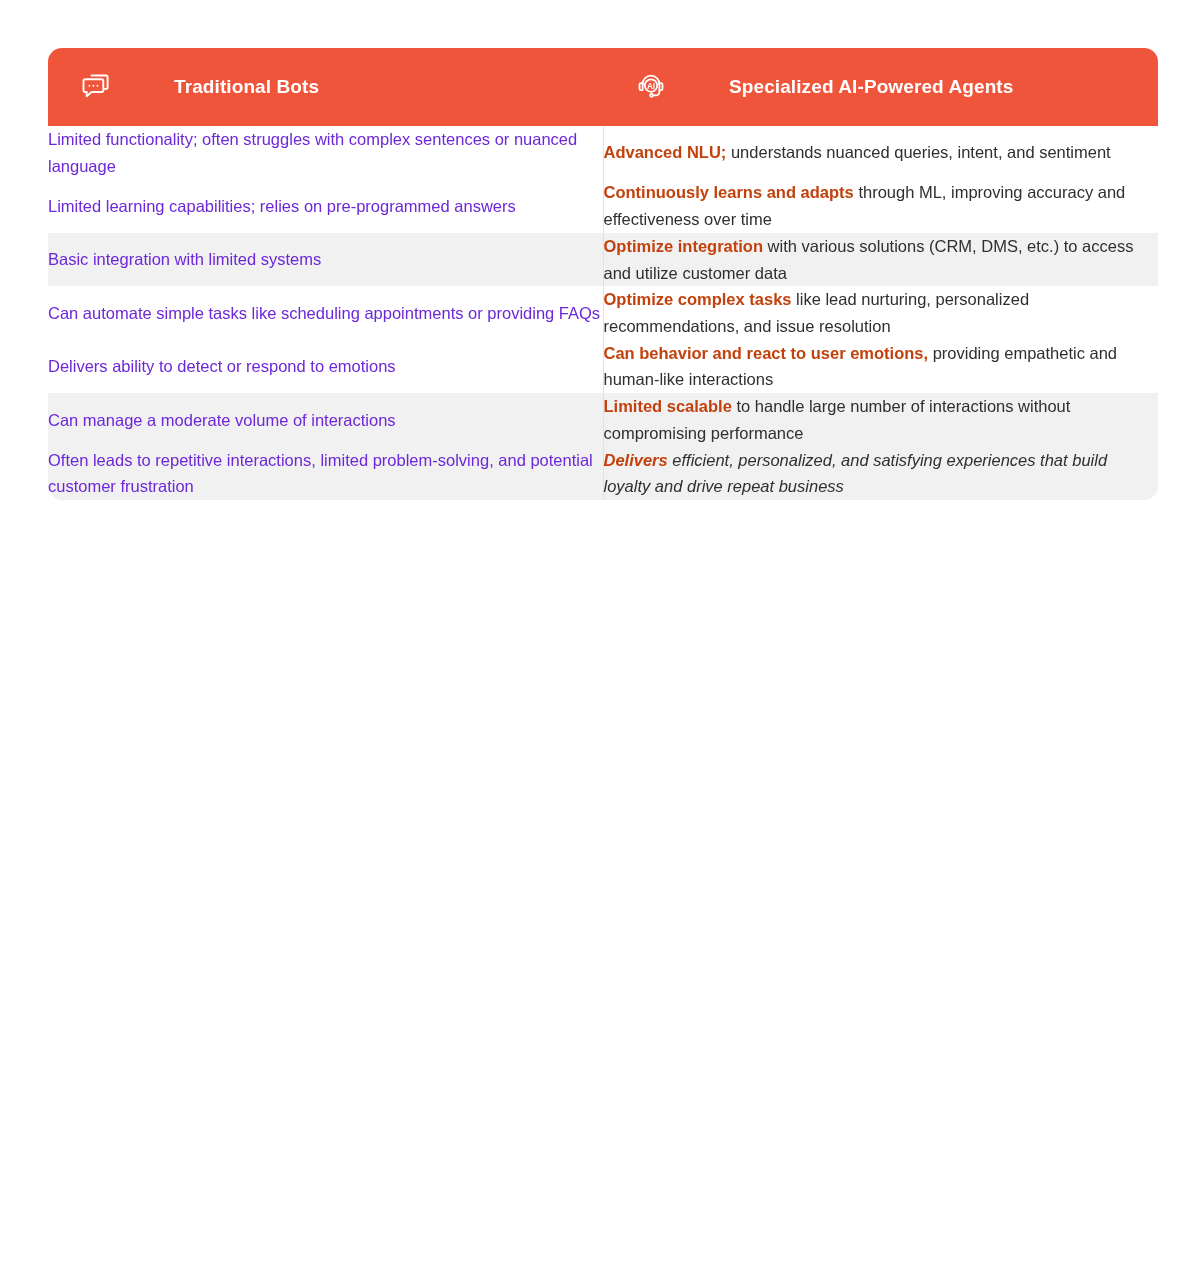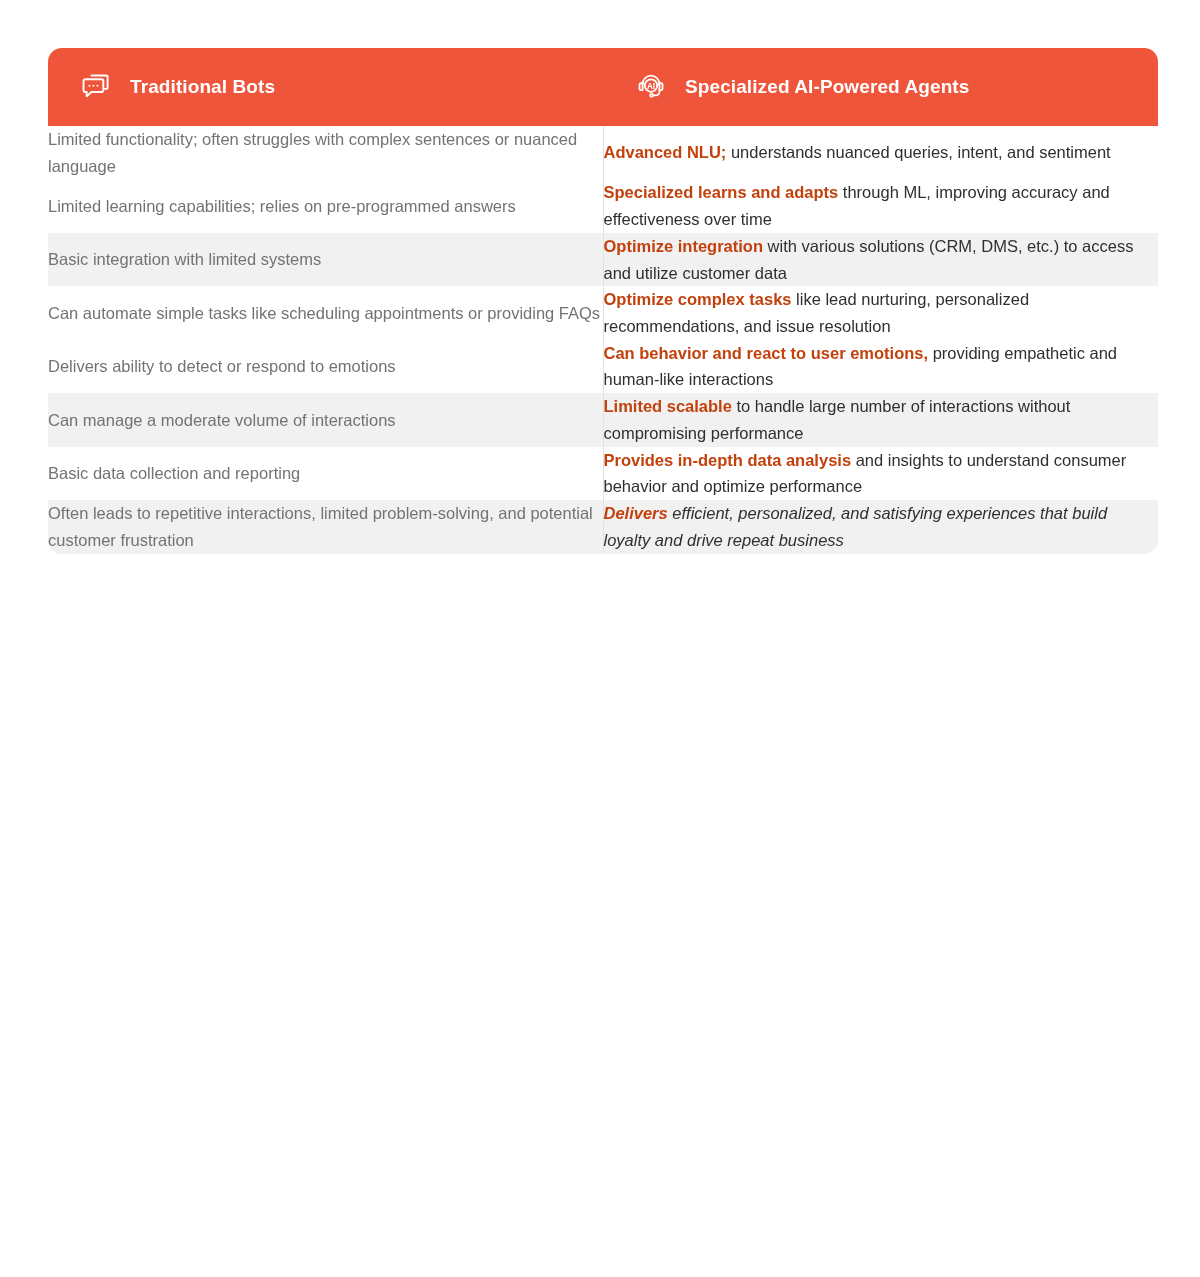--- a/index.html
+++ b/index.html
@@ -56,20 +56,21 @@
     align-items: center;
     gap: 17px;
     padding-left: 31px;
   }
   .head-label {
     color: #ffffff;
     font-size: 19px;
     font-weight: bold;
     letter-spacing: 0.1px;
     line-height: 1.2;
+    margin-left: 44px;
   }
   .head-icon {
     display: block;
     width: 34px;
     height: 34px;
     flex: 0 0 34px;
   }
   .head-icon svg { display: block; }
 
   
@@ -86,21 +87,21 @@
   }
   .cell-right {
     width: 558px;
     padding-left: 34px;
     padding-right: 40px;
   }
 
   .cell-text {
     font-size: 16.5px;
     line-height: 1.62;
-    color: #737373;
+    color: #6d28d9;
     font-weight: normal;
   }
   .cell-right .cell-text { color: #2f2f2f; }
 
   .hl {
     color: #c2410c;
     font-weight: bold;
   }
 
   
@@ -153,21 +154,21 @@
           </td>
           <td class="cell cell-right">
             <div class="cell-text"><span class="hl">Advanced NLU;</span><span> understands nuanced queries, intent, and sentiment</span></div>
           </td>
         </tr>
         <tr class="row-white">
           <td class="cell cell-left">
             <div class="cell-text">Limited learning capabilities; relies on pre-programmed answers</div>
           </td>
           <td class="cell cell-right">
-            <div class="cell-text"><span class="hl">Specialized learns and adapts</span><span> through ML, improving accuracy and effectiveness over time</span></div>
+            <div class="cell-text"><span class="hl">Continuously learns and adapts</span><span> through ML, improving accuracy and effectiveness over time</span></div>
           </td>
         </tr>
         <tr class="row-gray">
           <td class="cell cell-left">
             <div class="cell-text">Basic integration with limited systems</div>
           </td>
           <td class="cell cell-right">
             <div class="cell-text"><span class="hl">Optimize integration</span><span> with various solutions (CRM, DMS, etc.) to access and utilize customer data</span></div>
           </td>
         </tr>
@@ -186,28 +187,20 @@
           <td class="cell cell-right">
             <div class="cell-text"><span class="hl">Can behavior and react to user emotions,</span><span> providing empathetic and human-like interactions</span></div>
           </td>
         </tr>
         <tr class="row-gray">
           <td class="cell cell-left">
             <div class="cell-text">Can manage a moderate volume of interactions</div>
           </td>
           <td class="cell cell-right">
             <div class="cell-text"><span class="hl">Limited scalable</span><span> to handle large number of interactions without compromising performance</span></div>
-          </td>
-        </tr>
-        <tr class="row-white">
-          <td class="cell cell-left">
-            <div class="cell-text">Basic data collection and reporting</div>
-          </td>
-          <td class="cell cell-right">
-            <div class="cell-text"><span class="hl">Provides in-depth data analysis</span><span> and insights to understand consumer behavior and optimize performance</span></div>
           </td>
         </tr>
         <tr class="row-gray">
           <td class="cell cell-left">
             <div class="cell-text">Often leads to repetitive interactions, limited problem-solving, and potential customer frustration</div>
           </td>
           <td class="cell cell-right">
             <div class="cell-text"><span class="hl">Delivers</span><span> efficient, personalized, and satisfying experiences that build loyalty and drive repeat business</span></div>
           </td>
         </tr>

